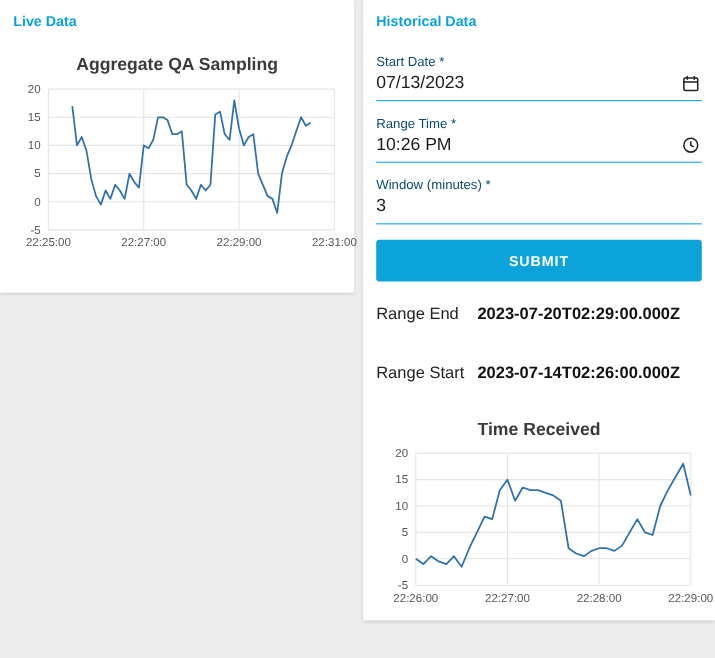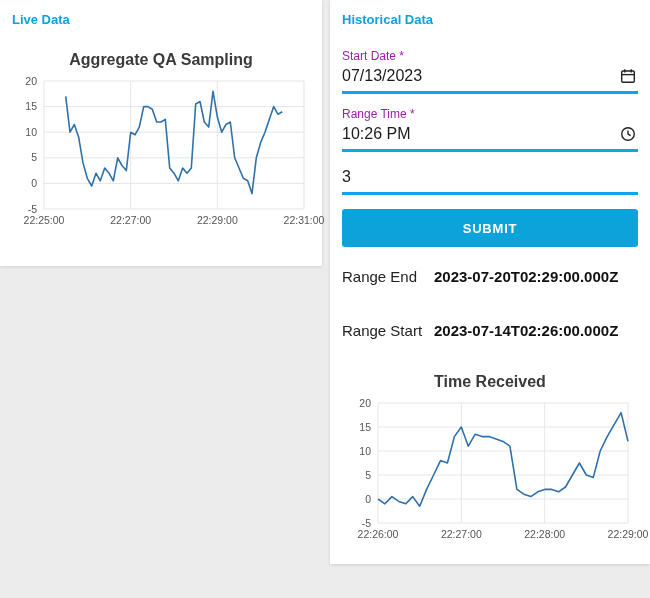--- a/index.html
+++ b/index.html
@@ -33,22 +33,22 @@
     text-align:center;font-size:16px;font-weight:600;color:#3a3a3a;
   }
   #live-card .chart-title{margin-top:24px;}
   .chart-canvas{margin:6px auto 0;}
   #live-card .chart-canvas{width:306px;height:160px;}
   #hist-card .chart-canvas{width:296px;height:152px;}
   svg text.tick{font-family:"Liberation Sans",sans-serif;font-size:10.5px;fill:var(--tick);}
   
   .form{margin-top:22px;}
   .field{margin-bottom:13px;}
-  .field-label{display:block;font-size:12px;color:#a21caf;margin-bottom:1px;}
-  .input-row{position:relative;border-bottom:3px solid #0ea5e9;}
+  .field-label{display:block;font-size:12px;color:#0c4a6e;margin-bottom:1px;}
+  .input-row{position:relative;border-bottom:1px solid #0ea5e9;}
   .field-input{
     width:100%;border:none;outline:none;background:transparent;
     font-family:"Liberation Sans",sans-serif;
     font-size:16px;color:#1b1b1b;padding:3px 22px 6px 0;
   }
   .field-icon{
     position:absolute;right:2px;top:4px;width:16px;height:16px;cursor:pointer;
   }
   .submit-btn{
     display:block;width:100%;height:38px;margin-top:14px;
@@ -117,20 +117,21 @@
       <div class="input-row">
         <input class="field-input" value="10:26 PM" style="">
         <svg class="field-icon" viewBox="0 0 16 16">
           <circle cx="8" cy="8" r="6.3" fill="none" stroke="#222" stroke-width="1.4"></circle>
           <polyline points="8,4.4 8,8 10.6,9.6" fill="none" stroke="#222" stroke-width="1.4"></polyline>
         </svg>
       </div>
     </div>
 
     <div class="field">
+      <label class="field-label">Window (minutes) *</label>
       <div class="input-row">
         <input class="field-input" value="3" style="">
       </div>
     </div>
 
     <button class="submit-btn">SUBMIT</button>
   </div>
 
   <div class="range-row" id="range-end-row">
     <span class="range-label">Range End</span>

